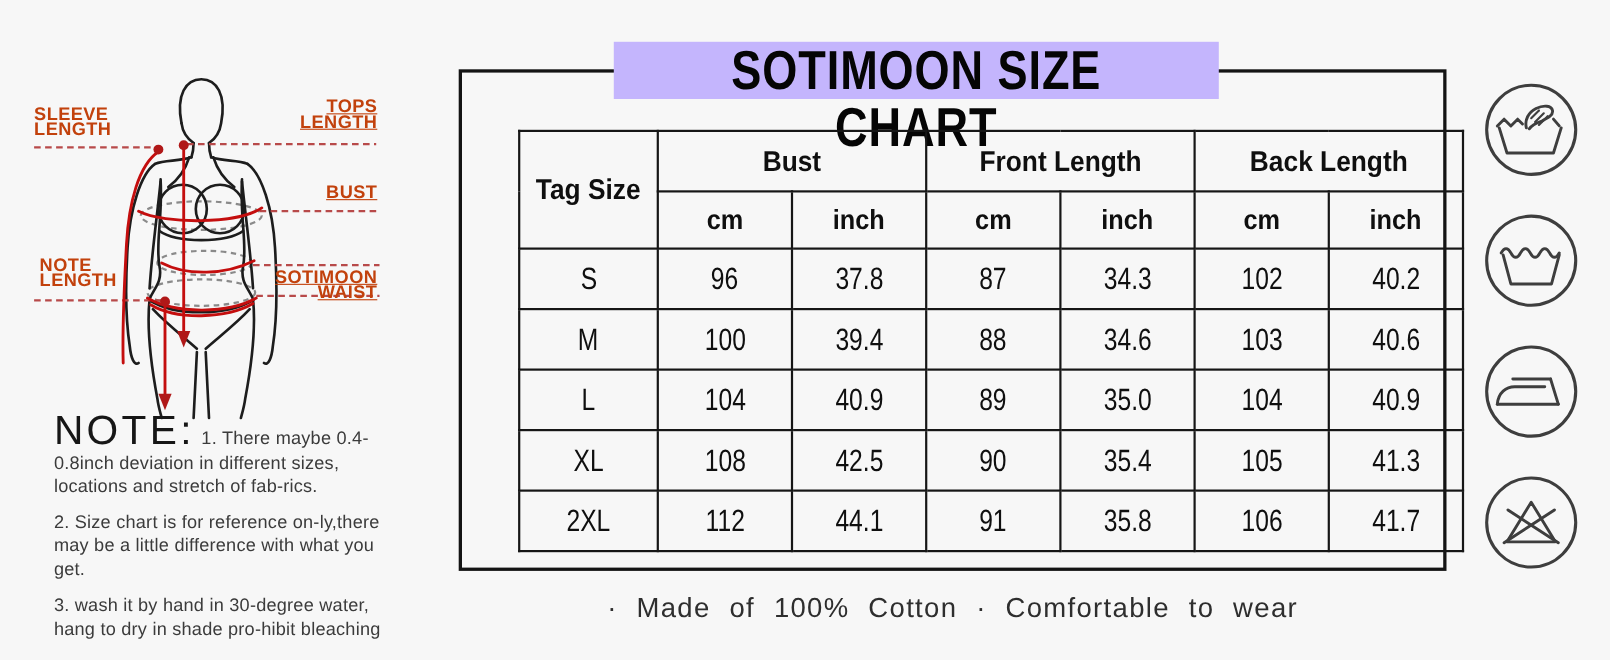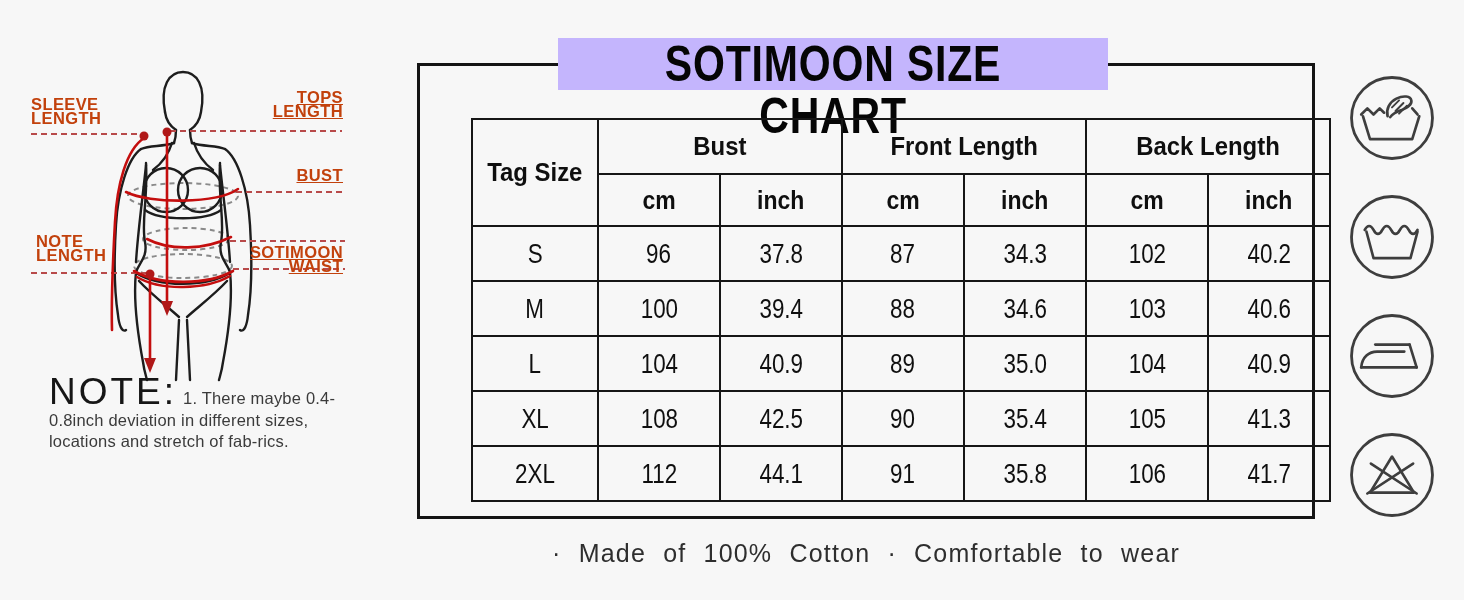--- a/index.html
+++ b/index.html
@@ -116,20 +116,22 @@
   <div class="fig-label ra" style="right:1121px;top:90px;">TOPS
 LENGTH</div>
   <div class="fig-label ra" style="right:1121px;top:168px;">BUST</div>
   <div class="fig-label ra" style="right:1121px;top:220px;margin-top:39px;">WAIST</div>
   <div class="fig-label" style="left:36px;top:234px;">NOTE
 LENGTH</div>
   <div class="fig-label ra" style="right:1121px;top:245px;">SOTIMOON</div>
 
   <div class="note">
     <p><span class="note-head">NOTE:</span><span>1. There maybe 0.4-0.8inch deviation in different sizes, locations and stretch of fab-rics.</span></p>
+    <p>2. Size chart is for reference on-ly,there may be a little difference with what you get.</p>
+    <p>3. wash it by hand in 30-degree water, hang to dry in shade pro-hibit bleaching</p>
   </div>
 
   <div class="frame"></div>
   <div class="chart-title">
     <span>SOTIMOON SIZE CHART</span>
   </div>
 
   <table class="size-table">
     <colgroup>
       <col style="width:126px">

